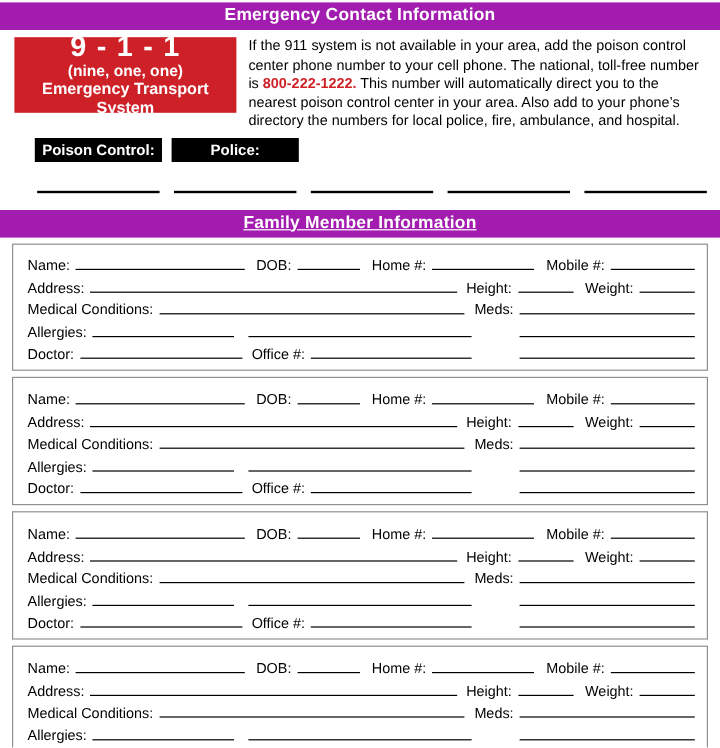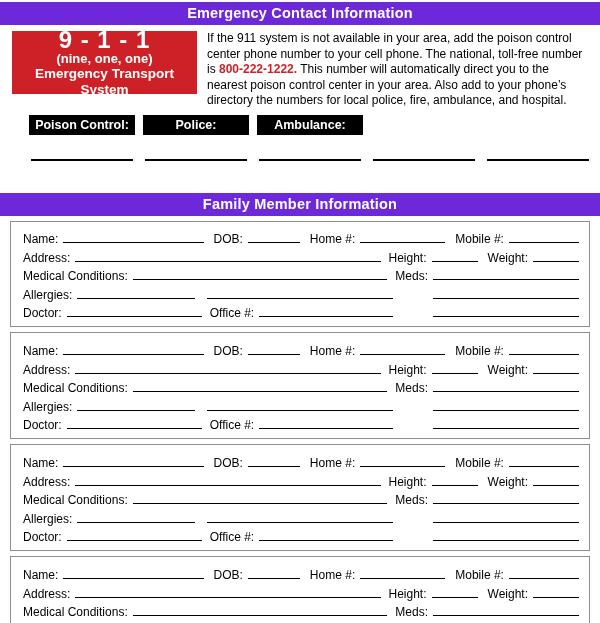--- a/index.html
+++ b/index.html
@@ -3,21 +3,21 @@
 <meta charset="utf-8">
 <style>
   html, body { margin:0; padding:0; }
   body {
     width:600px; height:623px; overflow:hidden;
     background:#ffffff; color:#000;
     font-family:"Liberation Sans", sans-serif;
     position:relative;
   }
   .black-bar {
-    background:#6d28d9; color:#fff; font-weight:bold;
+    background:#a21caf; color:#fff; font-weight:bold;
     text-align:center; height:23px; line-height:23px; font-size:14.5px;
     letter-spacing:0.2px;
   }
   #top-bar { margin-top:2px; }
   
   .intro { display:flex; margin:6px 8px 0 12px; }
   .red-box {
     width:185px; height:63px; flex:0 0 185px;
     background:#CE2127; color:#ffffff; text-align:center;
     display:flex; flex-direction:column; justify-content:center;
@@ -35,21 +35,21 @@
     display:grid; grid-template-columns:repeat(5, 1fr);
     column-gap:8px; margin:6px 9px 0 9px;padding-left:20px;
   }
   .cbar {
     height:20px; line-height:20px; background:#000; color:#fff;
     font-weight:bold; font-size:12.5px; text-align:center;
   }
   .contact-lines { margin-top:24px; }
   .cline { border-bottom:2px solid #000; height:0; margin:0 2px; }
   
-  #family-bar { margin-top:32px; }
+  #family-bar { margin-top:14px;text-decoration:underline; }
   
   .member-block {
     margin:5px 10px 0 10px;
     border:1px solid #909090;
     padding:6px 10px 6px 12px;
   }
   .frow { display:flex; align-items:flex-end; height:18.6px; font-size:12px; }
   .lbl  { white-space:nowrap; padding-right:5px; }
   .line { border-bottom:1.4px solid #000; height:0; margin-bottom:3px; }
   .grow1 { flex:1 1 auto; }
@@ -77,21 +77,20 @@
     <div class="red-caption">Emergency Transport System</div>
   </div>
   <div class="intro-text">
     <span>If the 911 system is not available in your area, add the poison control center phone number to your cell phone. The national, toll-free number is </span><span class="phone">800-222-1222.</span><span> This number will automatically direct you to the nearest poison control center in your area. Also add to your phone’s directory the numbers for local police, fire, ambulance, and hospital.</span>
   </div>
 </div>
 
 <div class="contact-grid">
   <div class="cbar">Poison Control:</div>
   <div class="cbar">Police:</div>
-  <div class="cbar">Ambulance:</div>
 </div>
 
 <div class="contact-grid contact-lines">
   <div class="cline"></div>
   <div class="cline"></div>
   <div class="cline"></div>
   <div class="cline"></div>
   <div class="cline"></div>
 </div>
 

